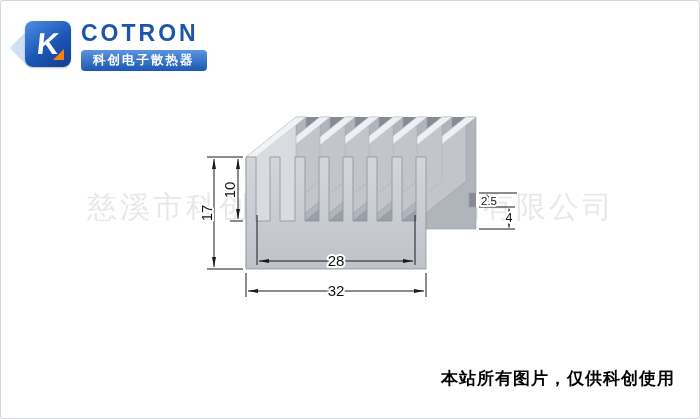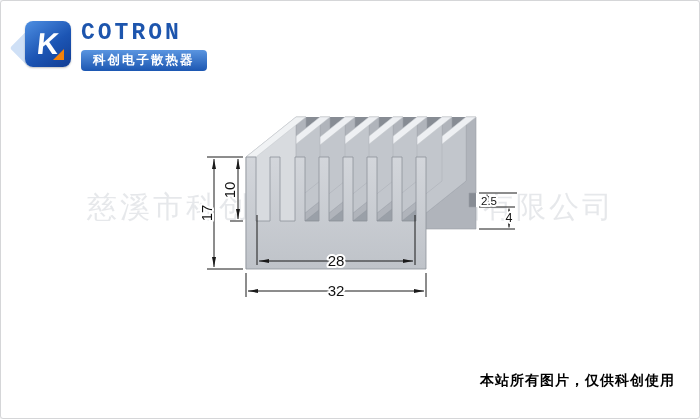--- a/index.html
+++ b/index.html
@@ -24,39 +24,39 @@
   }
   .logo-mark::before{
     content:"";position:absolute;left:-10px;top:14px;width:26px;height:26px;
     background:#cfe0f6;transform:rotate(45deg);z-index:-1;border-radius:3px;
   }
   .logo-k{color:#ffffff;font-size:30px;font-weight:bold;line-height:1;transform:skewX(-6deg);}
   .logo-accent{
     position:absolute;right:7px;bottom:7px;width:11px;height:11px;
     background:#f5820b;clip-path:polygon(0 100%,100% 0,100% 100%);
   }
-  .logo-text{margin-left:10px;display:flex;flex-direction:column;font-family:Liberation Mono, monospace;}
+  .logo-text{margin-left:10px;display:flex;flex-direction:column;}
   .brand{font-size:23px;font-weight:bold;letter-spacing:3px;color:#1d55ad;line-height:1.1;}
   .tagline-pill{
     margin-top:4px;align-self:flex-start;
     background:linear-gradient(180deg,#5a95e0,#1c57b2);
     color:#ffffff;font-size:12.5px;font-weight:bold;letter-spacing:2px;
     padding:2px 12px;border-radius:4px;
   }
   
   svg.drawing{position:absolute;left:0;top:0;z-index:1;}
   .dim{
     font-family:"Liberation Sans",sans-serif;fill:#111111;
     stroke:#ffffff;stroke-width:4px;paint-order:stroke;stroke-linejoin:round;
   }
   .dl{stroke:#1a1a1a;stroke-width:1;fill:none;}
   
   .footer-note{
     position:absolute;right:24px;bottom:28px;z-index:3;
-    font-size:14px;font-weight:600;color:#000000;letter-spacing:1px;
+    font-size:17px;font-weight:600;color:#000000;letter-spacing:1px;
   }
 </style>
 </head>
 <body>
 
 <div class="canvas">
 
   <div class="watermark">慈溪市科创电子散热器制品有限公司</div>
 
   <div class="logo">

